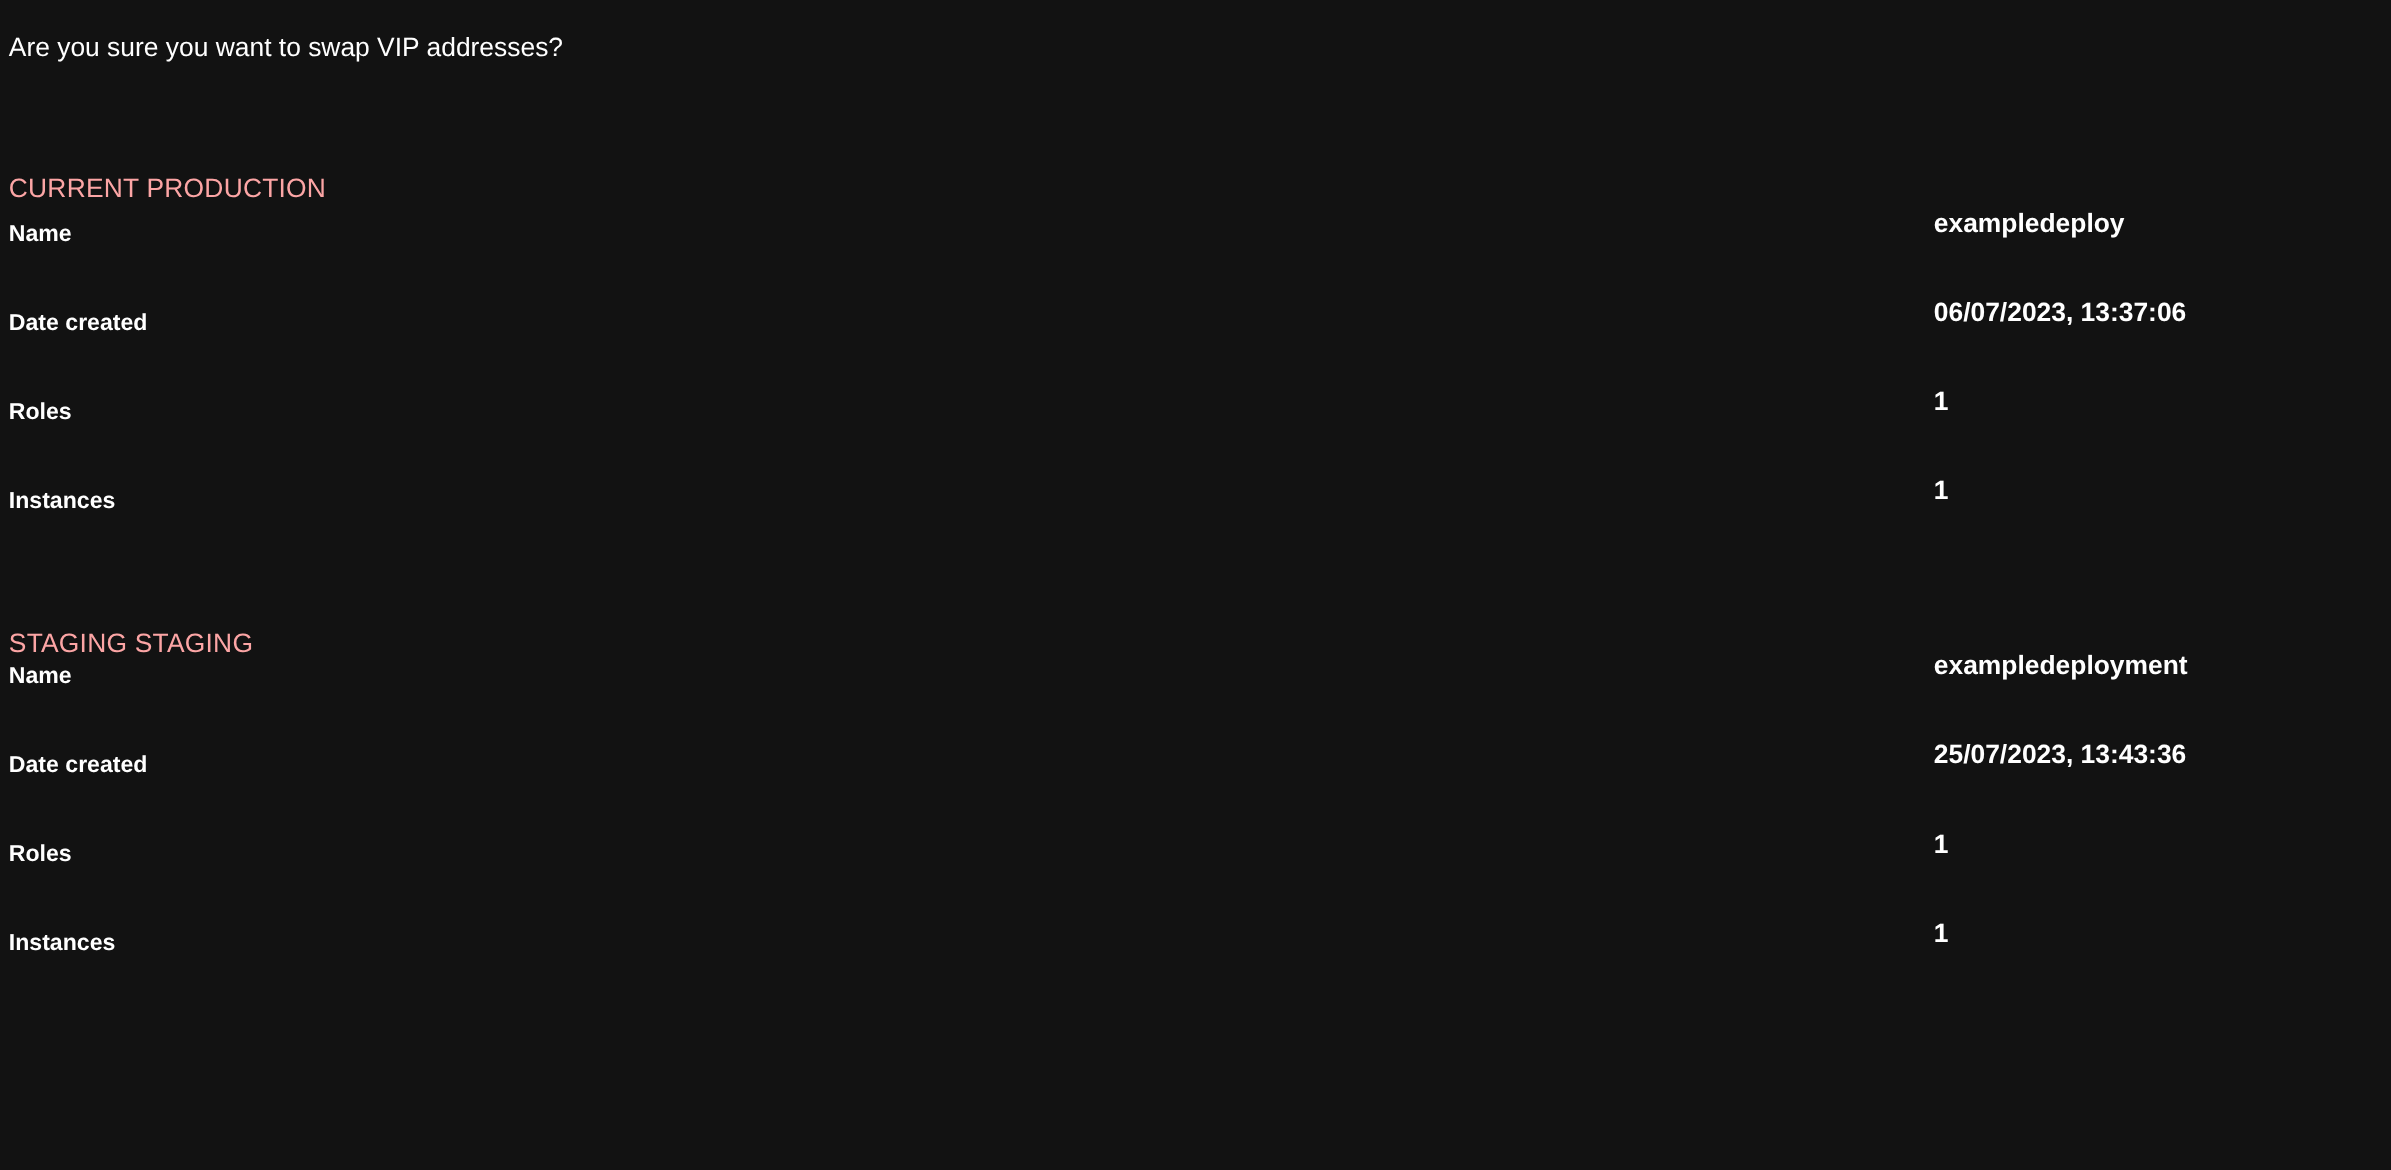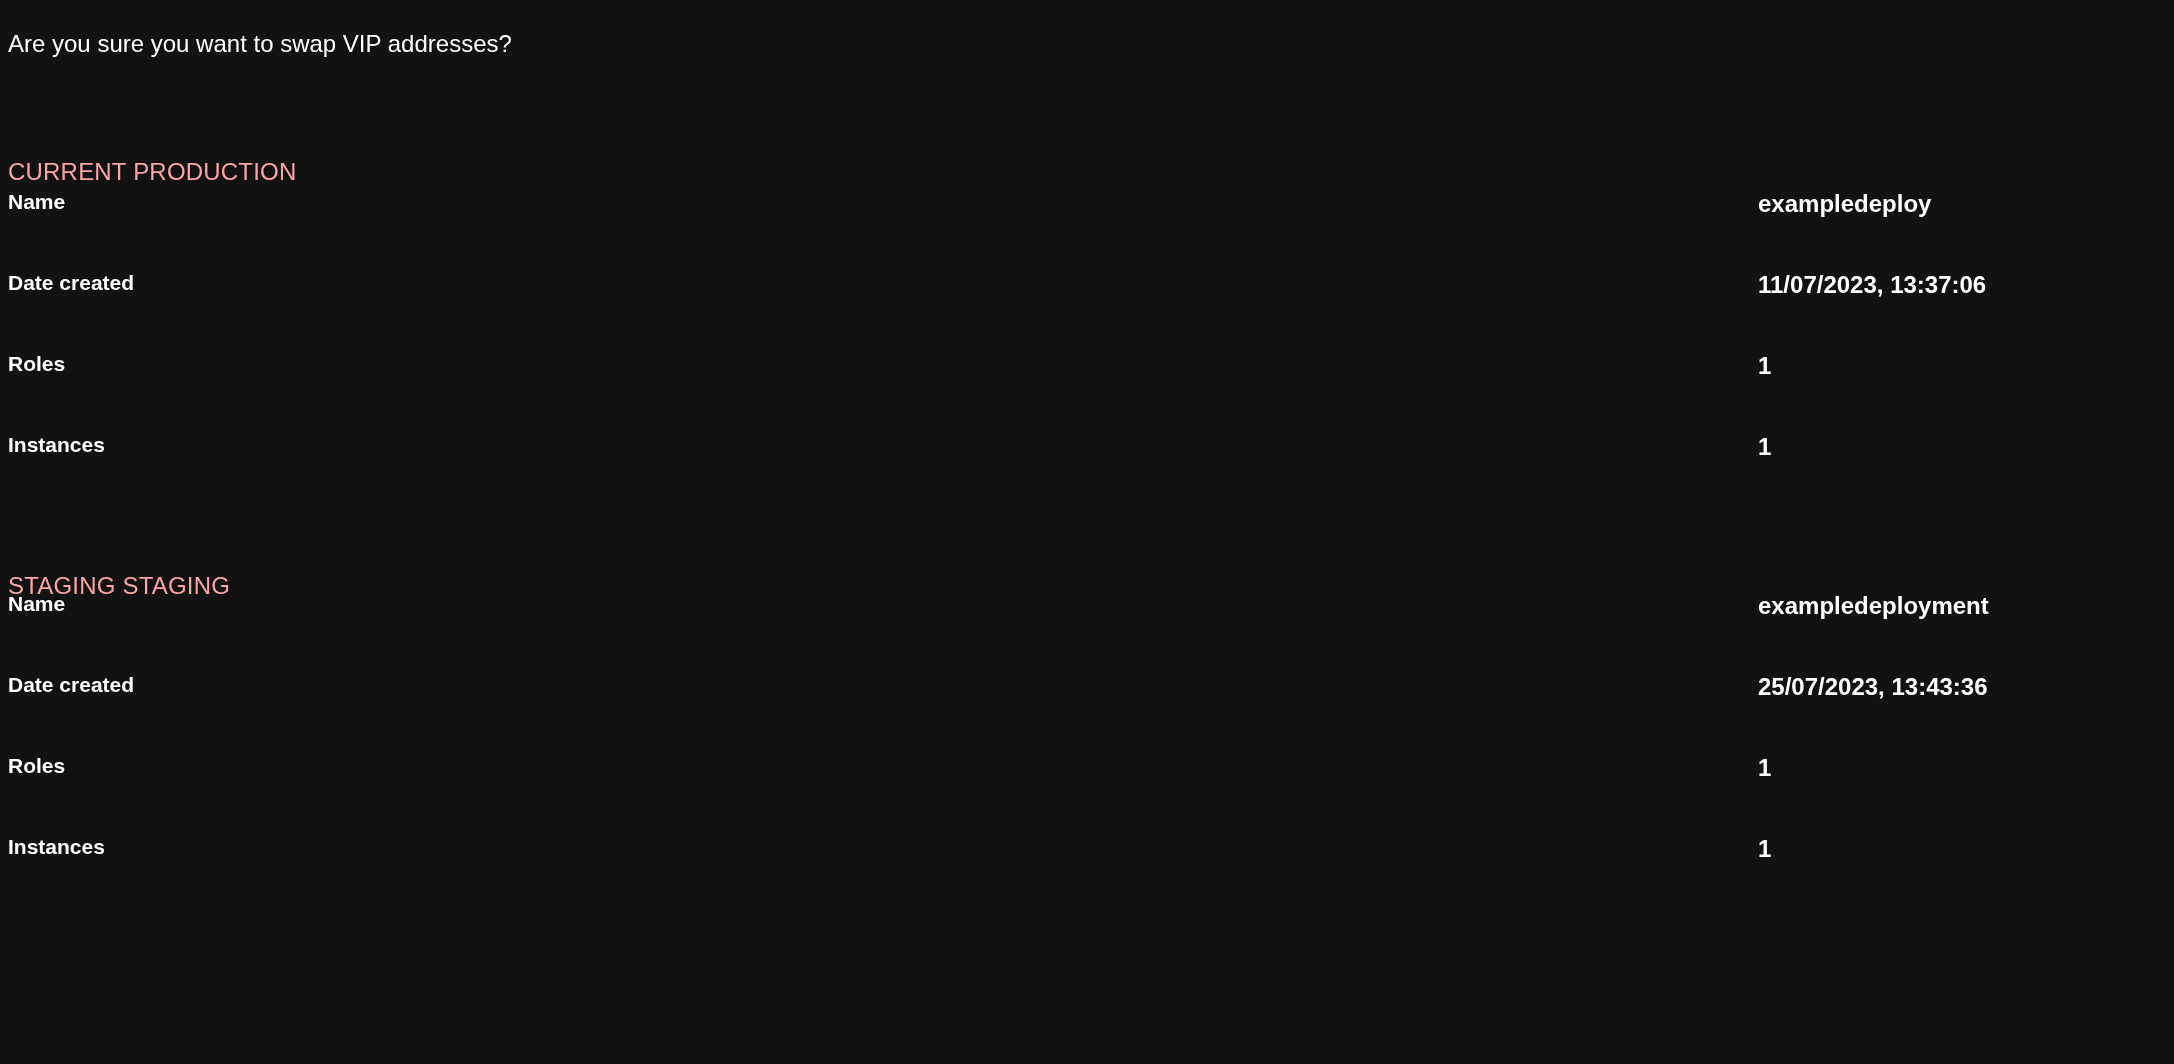--- a/index.html
+++ b/index.html
@@ -69,21 +69,21 @@
   .section-staging .rows { top: 48px; }
 
   .row {
     position: relative;
     height: 81px;
   }
 
   .row-label {
     position: absolute;
     left: 8px;
-    top: 0;
+    top: 11px;
     font-size: 21px;
     font-weight: 600;
     line-height: 28px;
     color: #ffffff;
     white-space: nowrap;
   }
 
   .row-value {
     position: absolute;
     left: 1758px;
@@ -106,21 +106,21 @@
     <div class="section-header">CURRENT PRODUCTION</div>
     <div class="rows">
 
       <div class="row">
         <span class="row-label">Name</span>
         <span class="row-value">exampledeploy</span>
       </div>
 
       <div class="row">
         <span class="row-label">Date created</span>
-        <span class="row-value">11/07/2023, 13:37:06</span>
+        <span class="row-value">06/07/2023, 13:37:06</span>
       </div>
 
       <div class="row">
         <span class="row-label">Roles</span>
         <span class="row-value">1</span>
       </div>
 
       <div class="row">
         <span class="row-label">Instances</span>
         <span class="row-value">1</span>

